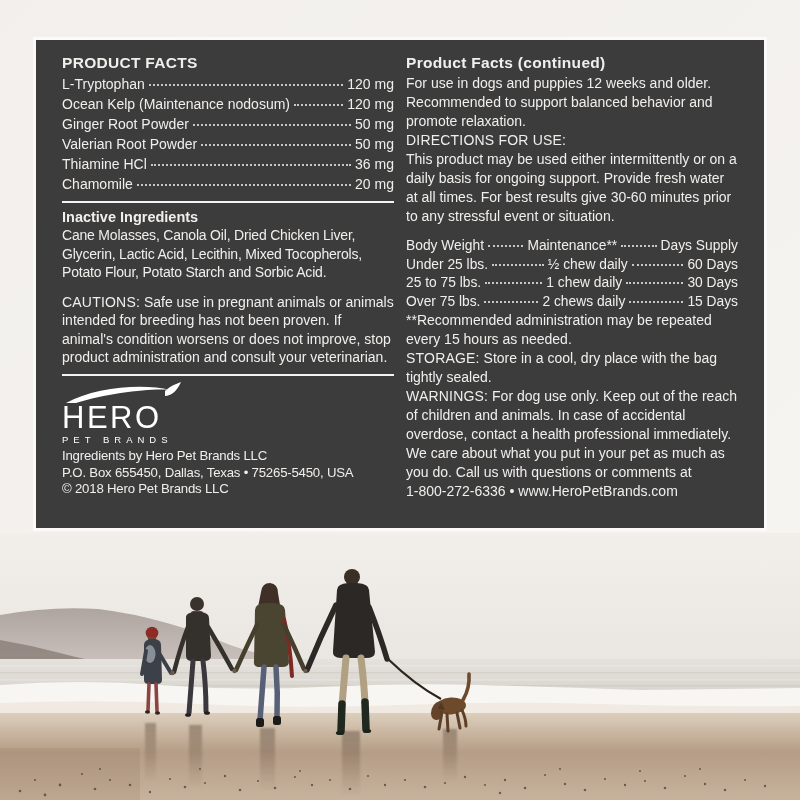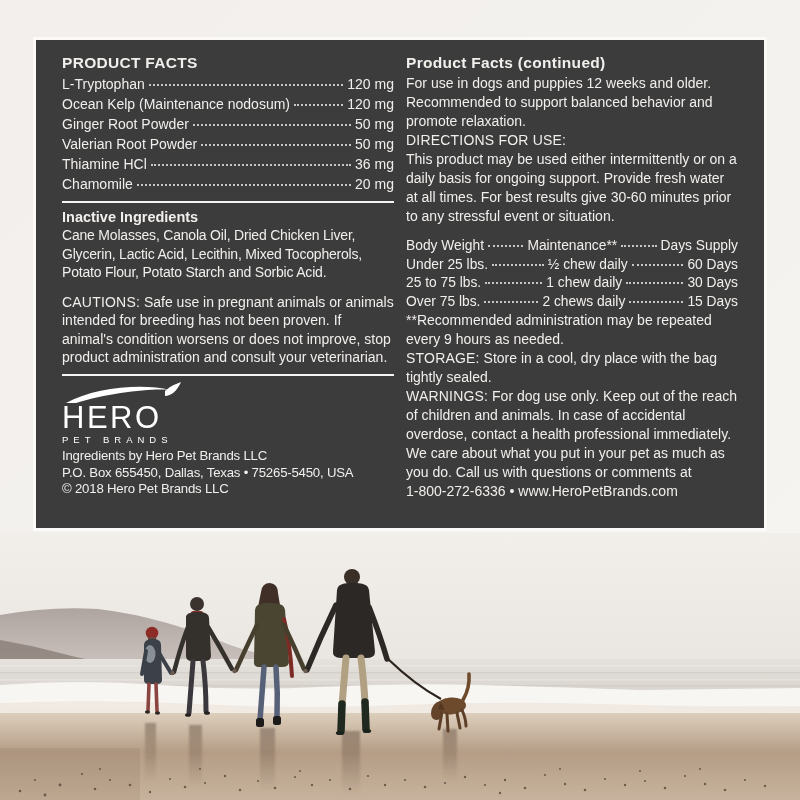--- a/index.html
+++ b/index.html
@@ -138,21 +138,21 @@
         </div>
         <div class="lrow">
           <span>Over 75 lbs.</span>
           <span class="leader"></span>
           <span>2 chews daily</span>
           <span class="leader"></span>
           <span>15 Days</span>
         </div>
       </div>
 
-      <p class="r-body mt">**Recommended administration may be repeated every 9 hours as needed.</p>
+      <p class="r-body mt">**Recommended administration may be repeated every 15 hours as needed.</p>
 
       <p class="r-body mt"><span class="caps">STORAGE:</span> <span>Store in a cool, dry place with the bag tightly sealed.</span></p>
 
       <p class="r-body mt"><span class="caps">WARNINGS:</span> <span>For dog use only. Keep out of the reach of children and animals. In case of accidental overdose, contact a health professional immediately.</span></p>
 
       <p class="r-body mt"><span>We care about what you put in your pet as much as you do. Call us with questions or comments at</span><br><span>1-800-272-6336 • www.HeroPetBrands.com</span></p>
     </div>
   </div>
 
   <div class="photo">

